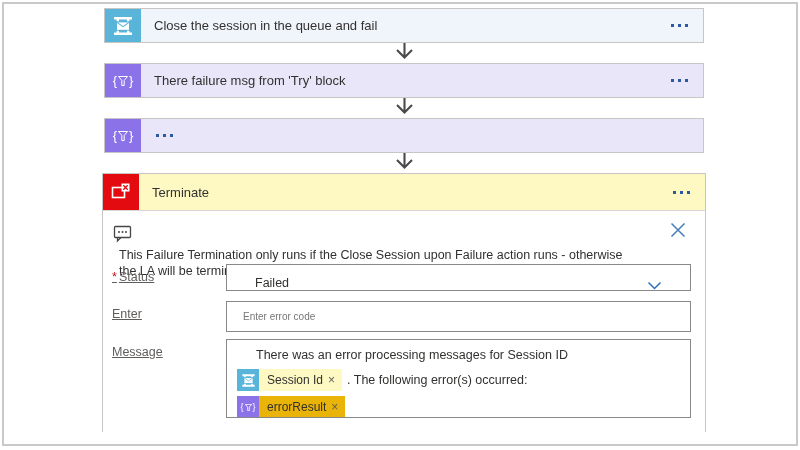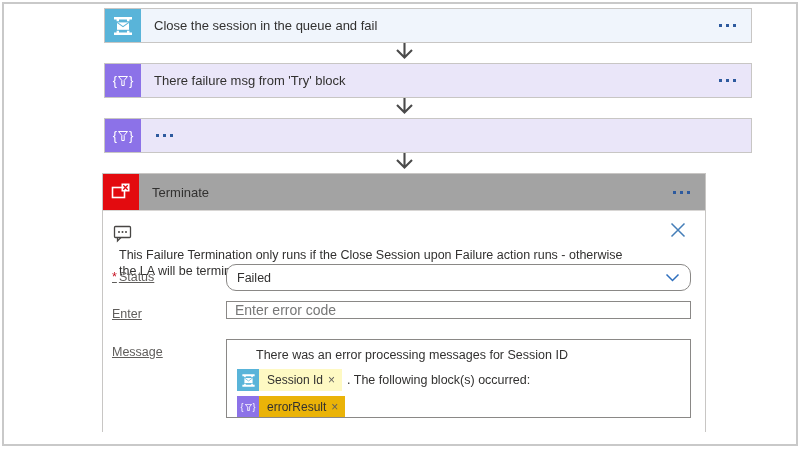--- a/index.html
+++ b/index.html
@@ -1,51 +1,51 @@
 <!DOCTYPE html>
 <html><head>
 <meta charset="utf-8">
 <style>
   html,body{margin:0;padding:0;background:#fff;font-family:"Liberation Sans","DejaVu Sans",sans-serif;}
   .stage{position:relative;width:800px;height:450px;background:#fff;overflow:hidden;}
   .frame{position:absolute;left:2px;top:2px;right:2px;bottom:4px;border:2px solid #C9C9C9;background:#fff;}
 
-  .card{position:absolute;left:104px;width:648px;height:35px;border:1px solid #C8C6C4;
+  .card{position:absolute;left:104px;width:600px;height:35px;border:1px solid #C8C6C4;
         display:flex;align-items:stretch;box-sizing:border-box;}
   .card .icon{width:36px;flex:0 0 36px;display:flex;align-items:center;justify-content:center;color:#fff;}
   .card .title{flex:1;display:flex;align-items:center;padding-left:13px;font-size:13px;color:#323130;}
   .ellipsis{display:flex;align-items:center;gap:4px;padding:0 15px;cursor:pointer;}
   .ellipsis i{width:3px;height:3px;background:#2D5A9E;display:block;}
 
   .bg-blue{background:#F0F5FC;}
   .bg-purple{background:#EAE6F9;}
   .ic-sb{background:#59B4D9;}
   .ic-q{background:#8C72E8;}
   .ic-term{background:#E30B0F;}
 
   .arrow{position:absolute;left:394px;width:21px;height:19px;}
 
   .terminate{position:absolute;left:102px;top:173px;width:604px;height:259px;
              border:1px solid #C8C6C4;box-sizing:border-box;background:#fff;}
-  .t-hdr{height:36px;background:#a3a3a3;display:flex;align-items:stretch;border-bottom:1px solid #D8D6D4;}
+  .t-hdr{height:36px;background:#fef9c3;display:flex;align-items:stretch;border-bottom:1px solid #D8D6D4;}
   .t-hdr .icon{width:36px;flex:0 0 36px;display:flex;align-items:center;justify-content:center;}
   .t-hdr .title{flex:1;display:flex;align-items:center;padding-left:13px;font-size:13px;color:#323130;}
   .t-body{position:relative;height:221px;background:#fff;}
 
   .comment-row{position:absolute;left:10px;top:7px;right:10px;display:flex;flex-direction:column;}
   .comment-row .bubble{flex:0 0 20px;margin-top:5px;}
   .comment-text{flex:1;font-size:12.5px;line-height:16px;color:#323130;padding:4px 8px 0 6px;max-width:520px;}
   .close-x{position:absolute;right:18px;top:10px;width:18px;height:18px;cursor:pointer;}
 
   .f-label{position:absolute;left:9px;font-size:12.5px;color:#5F5D5B;text-decoration:underline;}
   .req{color:#C50F1F;margin-right:2px;}
   .field{position:absolute;left:123px;width:465px;box-sizing:border-box;border:1px solid #8A8886;background:#fff;}
-  .dropdown{top:53px;height:27px;display:flex;align-items:center;padding:0 10px;font-size:12.5px;color:#323130;cursor:pointer;border-radius:10px;}
+  .dropdown{top:53px;height:27px;display:flex;align-items:flex-end;padding:0 28px;font-size:12.5px;color:#323130;cursor:pointer;}
   .dropdown .chev{margin-left:auto;}
-  .input{top:90px;height:18px;font-size:14px;color:#323130;padding:0 8px;font-family:"Liberation Sans","DejaVu Sans",sans-serif;}
+  .input{top:90px;height:31px;font-size:10px;color:#323130;padding:0 16px;font-family:"Liberation Sans","DejaVu Sans",sans-serif;}
   .input::placeholder{color:#767676;opacity:1;}
   .msgbox{top:128px;height:79px;padding:5px 10px;font-size:12.5px;color:#323130;overflow:hidden;}
   .msg-line{line-height:17px;margin-top:2px;margin-left:19px;}
   .tok-row{display:flex;align-items:center;margin-top:5px;}
   .token{display:inline-flex;align-items:stretch;height:22px;cursor:pointer;}
   .token .t-ic{width:22px;display:flex;align-items:center;justify-content:center;color:#fff;}
   .token .t-name{display:flex;align-items:center;font-size:12px;color:#323130;padding:0 5px 0 8px;}
   .token .t-x{display:flex;align-items:center;font-size:12px;color:#605E5C;padding:0 7px 0 0;}
   .tok-sb .t-name,.tok-sb .t-x{background:#fef9c3;}
   .tok-q .t-name,.tok-q .t-x{background:#eab308;}
@@ -173,21 +173,21 @@
               <svg width="15" height="15" viewBox="0 0 22 22">
                 <path d="M2 2 h18 v2.6 h-2.6 v1.6 h-2.4 v-1.6 H7 v1.6 H4.6 v-1.6 H2 Z" fill="#fff"></path>
                 <path d="M2 20 h18 v-2.6 h-2.6 v-1.6 h-2.4 v1.6 H7 v-1.6 H4.6 v1.6 H2 Z" fill="#fff"></path>
                 <rect x="5" y="7.4" width="12" height="7.4" fill="#fff"></rect>
                 <path d="M5 7.4 L11 11.6 L17 7.4" fill="none" stroke="#59B4D9" stroke-width="1.1"></path>
               </svg>
             </span>
             <span class="t-name">Session Id</span>
             <span class="t-x">×</span>
           </span>
-          <span class="after-tok">. The following block(s) occurred:</span>
+          <span class="after-tok">. The following error(s) occurred:</span>
         </div>
         <div class="tok-row">
           <span class="token tok-q">
             <span class="t-ic ic-q qbrace" style="font-size:9px">
               <span>{</span>
                 <svg width="7" height="7" viewBox="0 0 10 10">
                   <path d="M0.5 0.5 h9 L6.2 4.4 v5.1 h-2.4 V4.4 Z" fill="none" stroke="#fff" stroke-width="1.2"></path>
                 </svg>
                 <span>}</span>
             </span>

